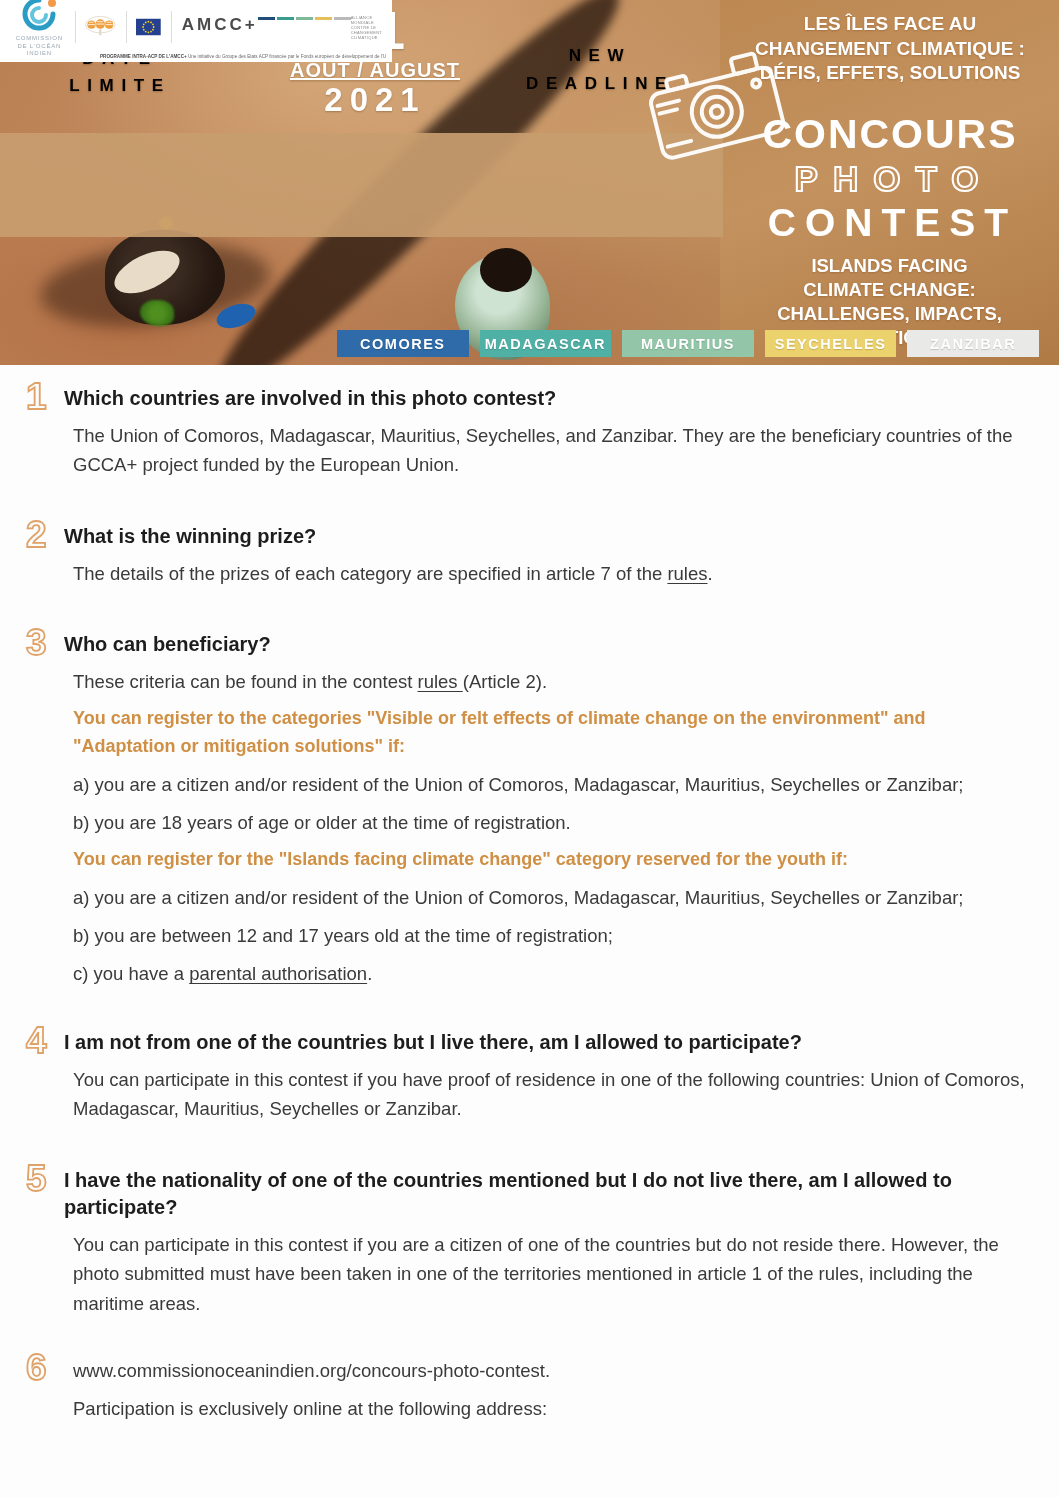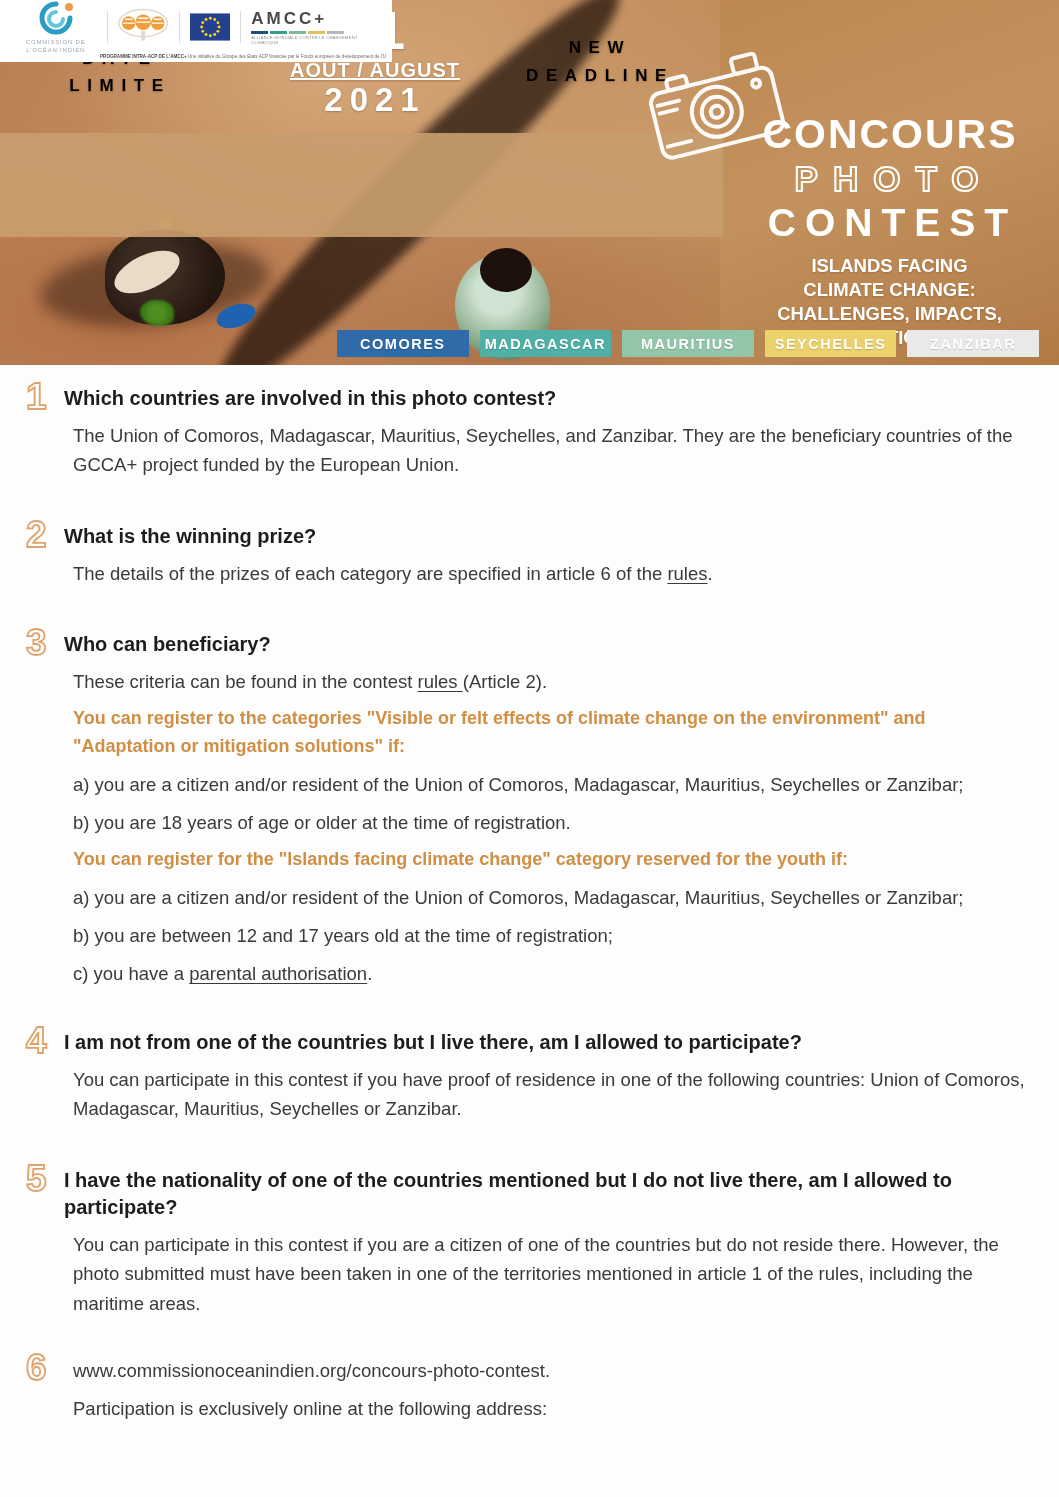--- a/index.html
+++ b/index.html
@@ -44,21 +44,21 @@
   
   .right-panel { position:absolute; left:720px; top:0; width:339px; height:365px;
     background:linear-gradient(160deg, #bd8852 0%, #c3925e 45%, #b07a45 100%); }
 
   
   .logo-bar { position:absolute; left:0; top:0; width:392px; height:62px; background:#ffffff;
     display:flex; align-items:center; padding:4px 10px 12px 14px; gap:10px; }
   .logo-coi { display:flex; flex-direction:column; align-items:center; width:86px; }
   .coi-name { font-size:6px; letter-spacing:.8px; color:#9aa7b2; text-align:center; line-height:1.3; margin-top:1px; }
   .logo-div { width:1px; height:32px; background:#dcdcdc; }
-  .amcc-block { display:flex; flex-direction:column; align-items:flex-start; }
+  .amcc-block { display:flex; align-items:flex-start; }
   .amcc-title { font-size:17px; font-weight:bold; letter-spacing:3px; color:#4a4a4a; }
   .amcc-bars { display:flex; gap:2px; margin:2px 0 1px 0; }
   .amcc-bars i { display:block; width:17px; height:3px; }
   .amcc-sub { font-size:4px; color:#8a8a8a; letter-spacing:.3px; }
   .funding-line { position:absolute; left:100px; right:6px; bottom:3px; font-size:4.6px;
     color:#6b6b6b; white-space:nowrap; overflow:hidden; }
   .funding-line b { color:#4a4a4a; }
 
   
   .fr-tagline { position:absolute; left:730px; top:12px; width:320px; text-align:center;
@@ -73,21 +73,21 @@
   .band { position:absolute; left:0; top:133px; width:723px; height:104px;
     background:var(--band, #C89D6F); opacity:.92; }
   .deadline-fr { position:absolute; left:20px; top:18px; width:200px; text-align:center;
     font-weight:bold; font-size:17px; letter-spacing:.45em; line-height:1.6;
     text-shadow:0 1px 2px rgba(100,60,25,.4); }
   .date-block { position:absolute; left:270px; top:2px; width:210px; text-align:center;
     color:#fff; text-shadow:0 1px 2px rgba(100,60,25,.4); }
   .date-day { font-size:54px; font-weight:bold; line-height:1.05; }
   .date-month { font-size:20px; font-weight:bold; letter-spacing:1px; line-height:1.1;text-decoration:underline; }
   .date-year { font-size:33px; font-weight:bold; letter-spacing:7px; line-height:1.15; }
-  .deadline-en { position:absolute; left:500px; top:34px; width:200px; text-align:center;
+  .deadline-en { position:absolute; left:500px; top:42px; width:200px; text-align:center;
     font-weight:bold; font-size:17px; letter-spacing:.45em; line-height:1.65;
     text-shadow:0 1px 2px rgba(100,60,25,.4); }
 
   
   .contest-title { position:absolute; left:730px; top:112px; width:320px; text-align:center; color:#fff; }
   .ct-line1 { font-size:41px; font-weight:800; letter-spacing:2px; line-height:1.1; }
   .ct-line2 { font-size:35px; font-weight:800; letter-spacing:15px; line-height:1.25;
     color:transparent; -webkit-text-stroke:2px #ffffff; margin-left:8px; }
   .ct-line3 { font-size:39px; font-weight:800; letter-spacing:9px; line-height:1.15; margin-left:5px; }
 
@@ -146,20 +146,25 @@
     <div class="date-block">
       <div class="date-day">31</div>
       <div class="date-month">AOUT / AUGUST</div>
       <div class="date-year">2021</div>
     </div>
     <div class="deadline-en">
       <div>NEW</div>
       <div>DEADLINE</div>
     </div>
 
+    <div class="fr-tagline">
+      <div>LES ÎLES FACE AU</div>
+      <div>CHANGEMENT CLIMATIQUE :</div>
+      <div>DÉFIS, EFFETS, SOLUTIONS</div>
+    </div>
 
     <svg class="camera" viewBox="0 0 140 105">
       <g fill="none" stroke="#ffffff" stroke-width="4" stroke-linejoin="round" stroke-linecap="round">
         <rect x="8" y="28" width="124" height="66" rx="10"></rect>
         <circle cx="70" cy="60" r="25"></circle>
         <circle cx="70" cy="60" r="15"></circle>
         <circle cx="70" cy="60" r="6"></circle>
         <rect x="96" y="12" width="24" height="16" rx="3"></rect>
         <rect x="28" y="17" width="20" height="11" rx="3"></rect>
         <circle cx="115" cy="42" r="4"></circle>
@@ -252,21 +257,21 @@
       <div class="faq-q">Which countries are involved in this photo contest?</div>
       <div class="faq-a">
           <p>The Union of Comoros, Madagascar, Mauritius, Seychelles, and Zanzibar. They are the beneficiary countries of the GCCA+ project funded by the European Union.</p>
         </div>
     </div>
 
     <div class="faq-item mb42">
       <div class="faq-num">2</div>
       <div class="faq-q">What is the winning prize?</div>
       <div class="faq-a">
-        <p><span>The details of the prizes of each category are specified in article 6 of the </span><span class="link">rules</span><span>.</span></p>
+        <p><span>The details of the prizes of each category are specified in article 7 of the </span><span class="link">rules</span><span>.</span></p>
       </div>
     </div>
 
     <div class="faq-item mb40">
       <div class="faq-num">3</div>
       <div class="faq-q">Who can beneficiary?</div>
       <div class="faq-a">
         <p><span>These criteria can be found in the contest </span><span class="link">rules </span><span>(Article 2).</span></p>
         <p class="orange-note">You can register to the categories "Visible or felt effects of climate change on the environment" and "Adaptation or mitigation solutions" if:</p>
         <p>a) you are a citizen and/or resident of the Union of Comoros, Madagascar, Mauritius, Seychelles or Zanzibar;</p>

